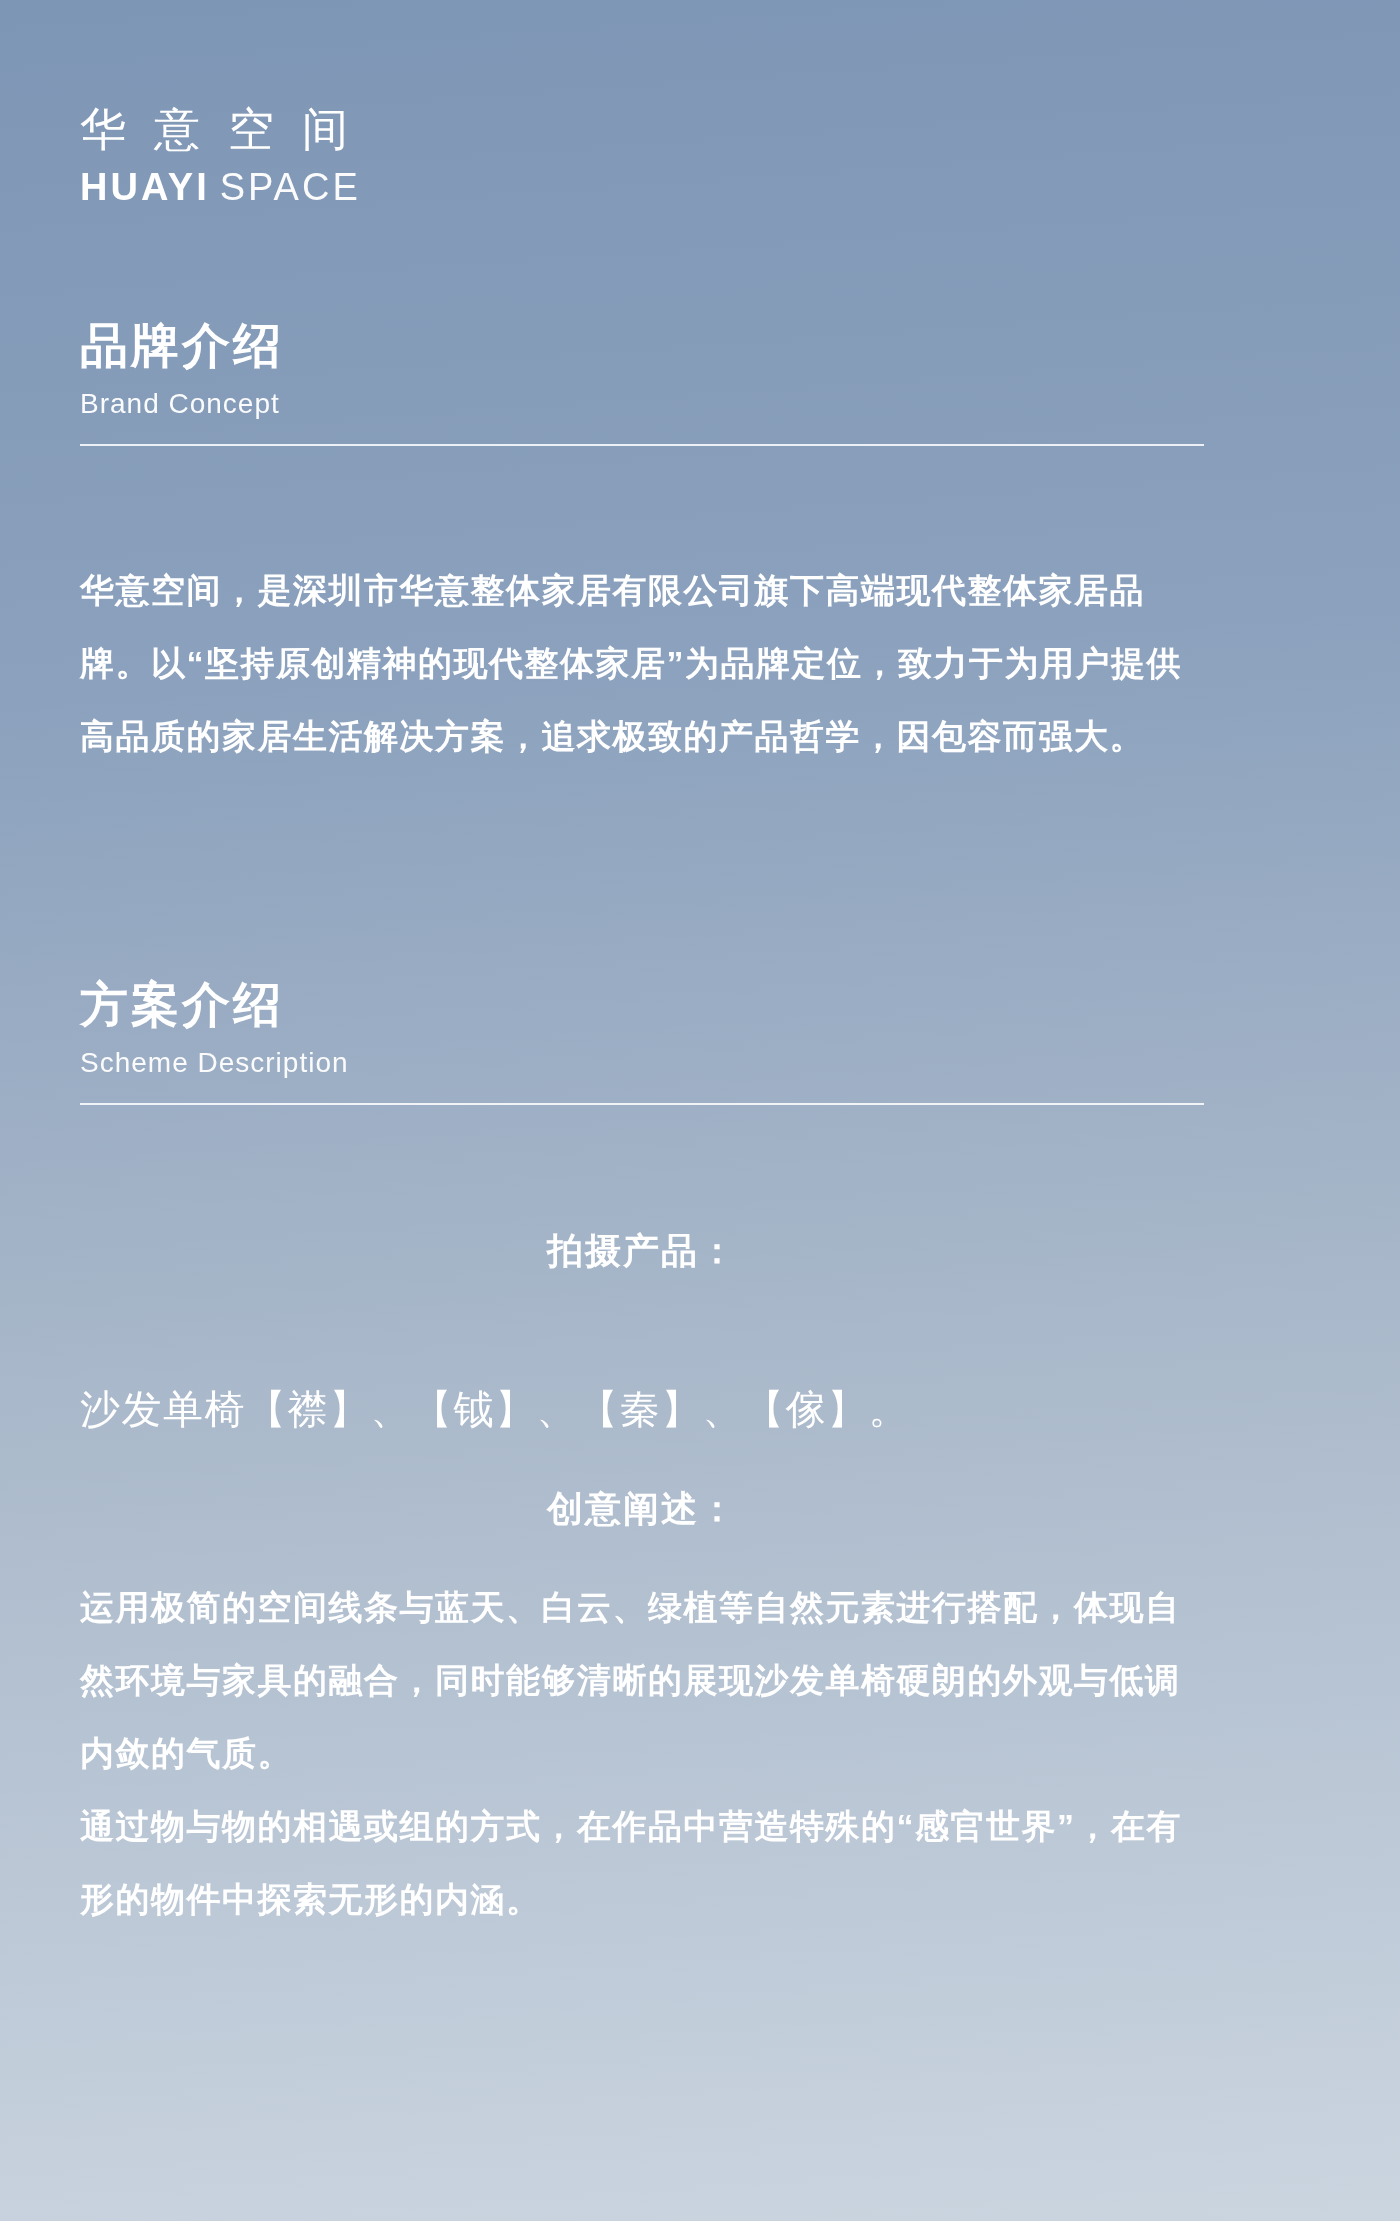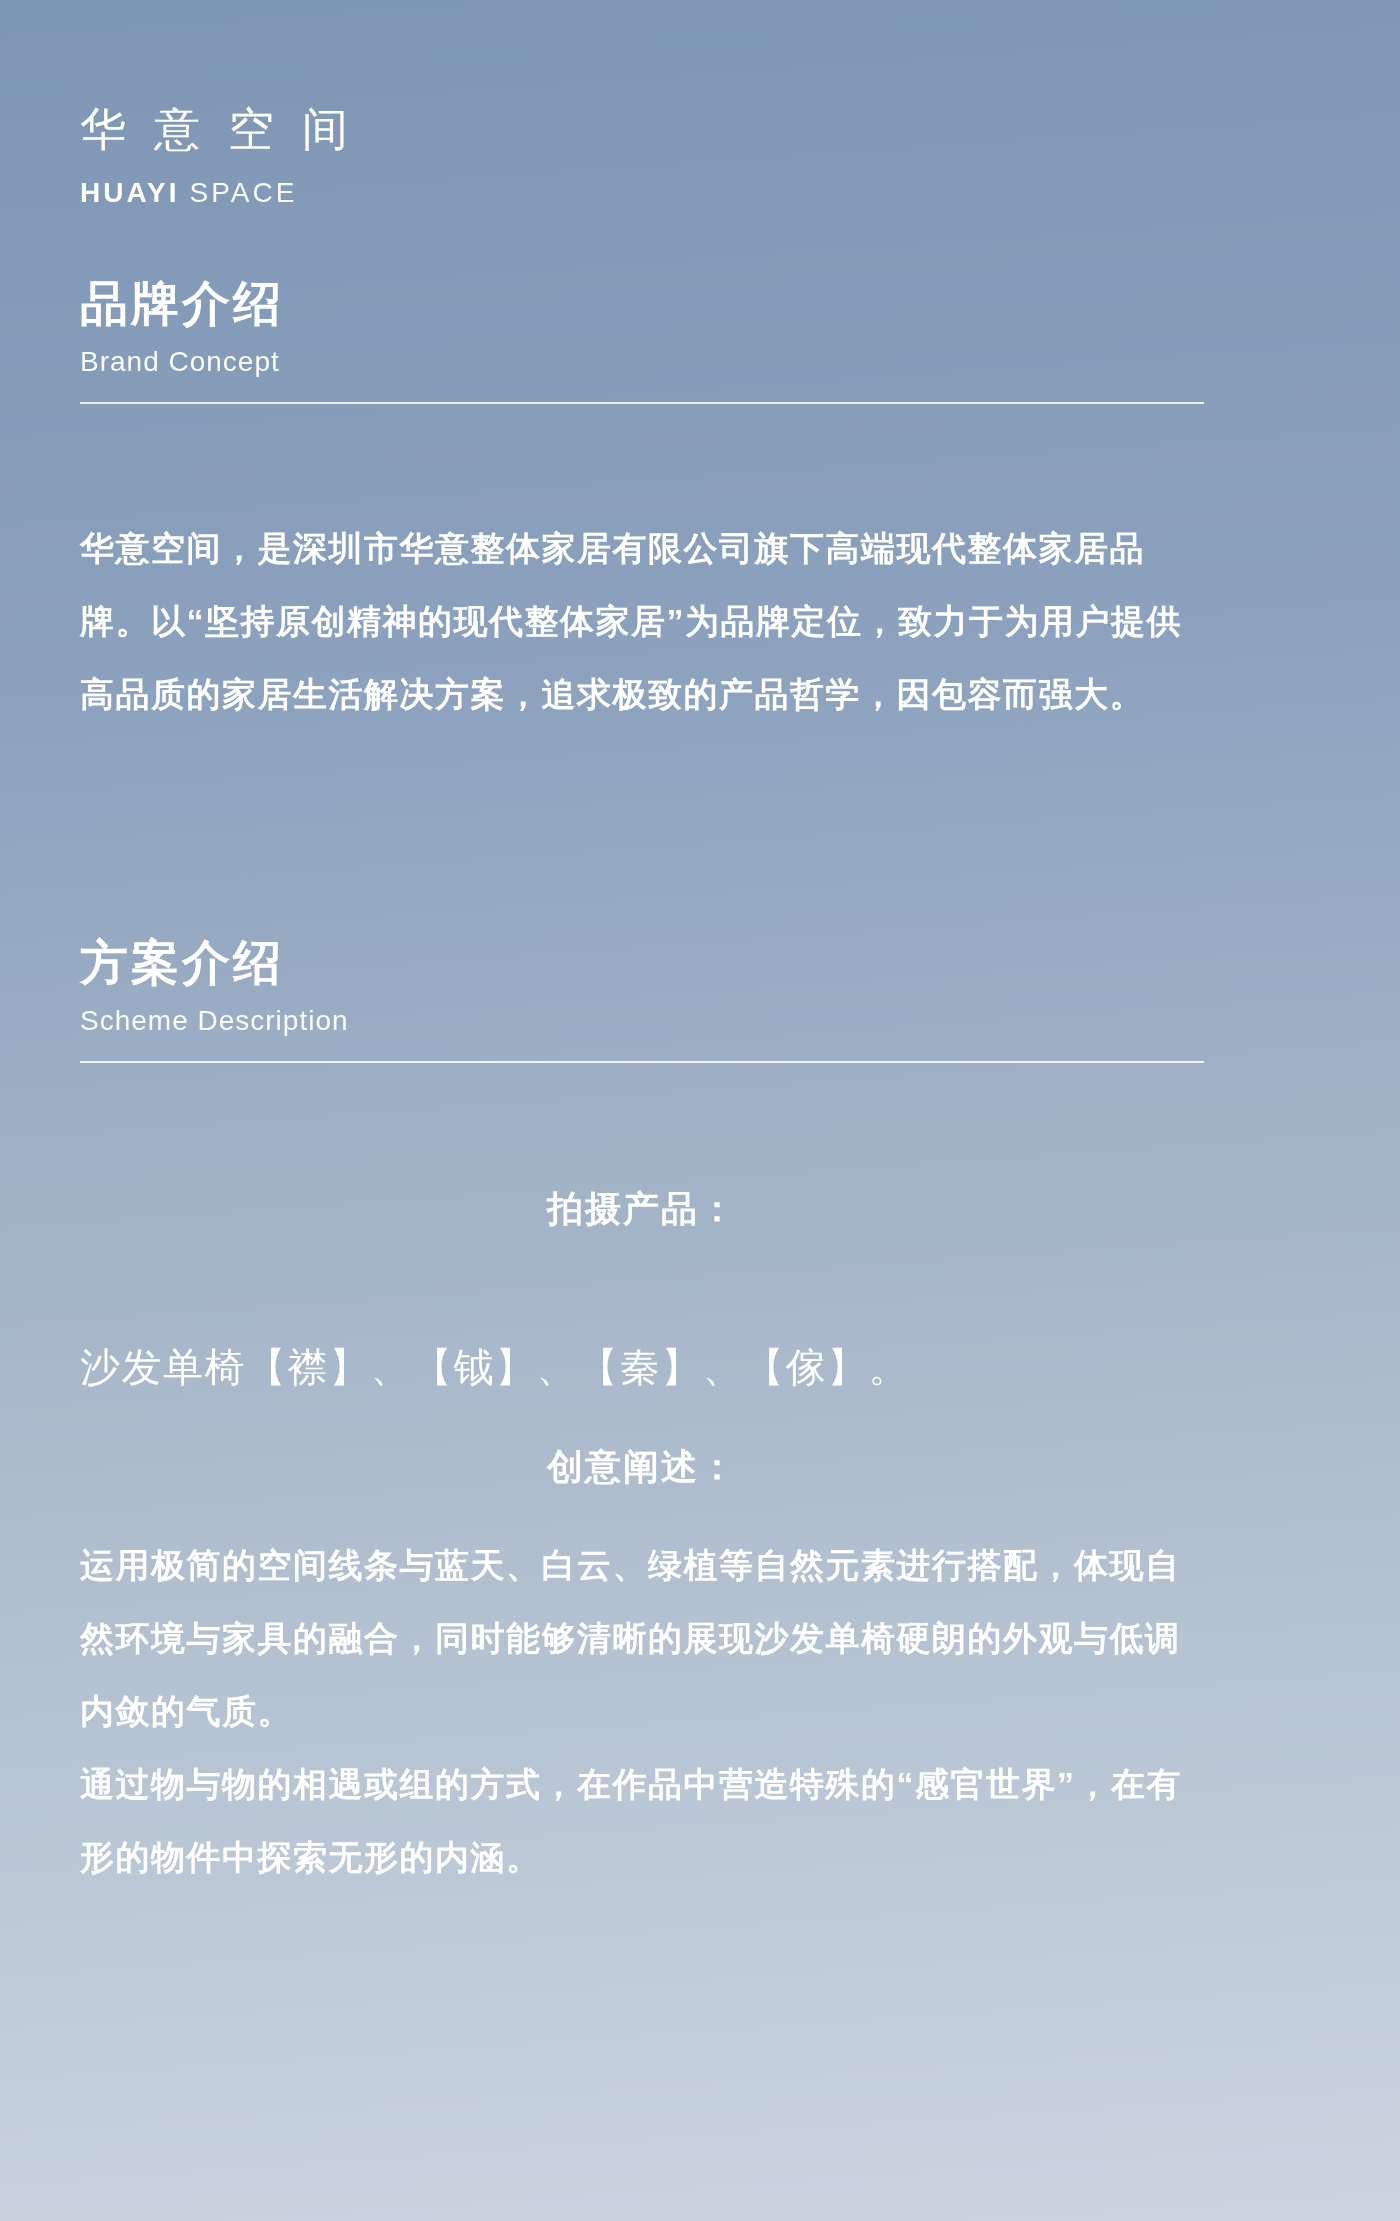--- a/index.html
+++ b/index.html
@@ -20,31 +20,31 @@
   
   .logo { padding-top: 104px; }
   .logo-cn {
     font-size: 46px;
     font-weight: 500;
     letter-spacing: 28px;
     line-height: 1.1;
     white-space: nowrap;
   }
   .logo-en {
-    margin-top: 23px;
-    font-size: 28px;
+    margin-top: 12px;
+    font-size: 38px;
     letter-spacing: 3px;
     line-height: 1.1;
     white-space: nowrap;
   }
   .logo-en .bold { font-weight: 700; }
   .logo-en .light { font-weight: 400; opacity: 0.97; margin-left: 10px; }
 
   
-  .section-header { margin-top: 72px; }
+  .section-header { margin-top: 114px; }
   .section-header.second { margin-top: 208px; }
   .h-cn {
     font-size: 48px;
     font-weight: 700;
     letter-spacing: 3px;
     line-height: 1.0;
   }
   .h-en {
     margin-top: 20px;
     font-size: 28px;

